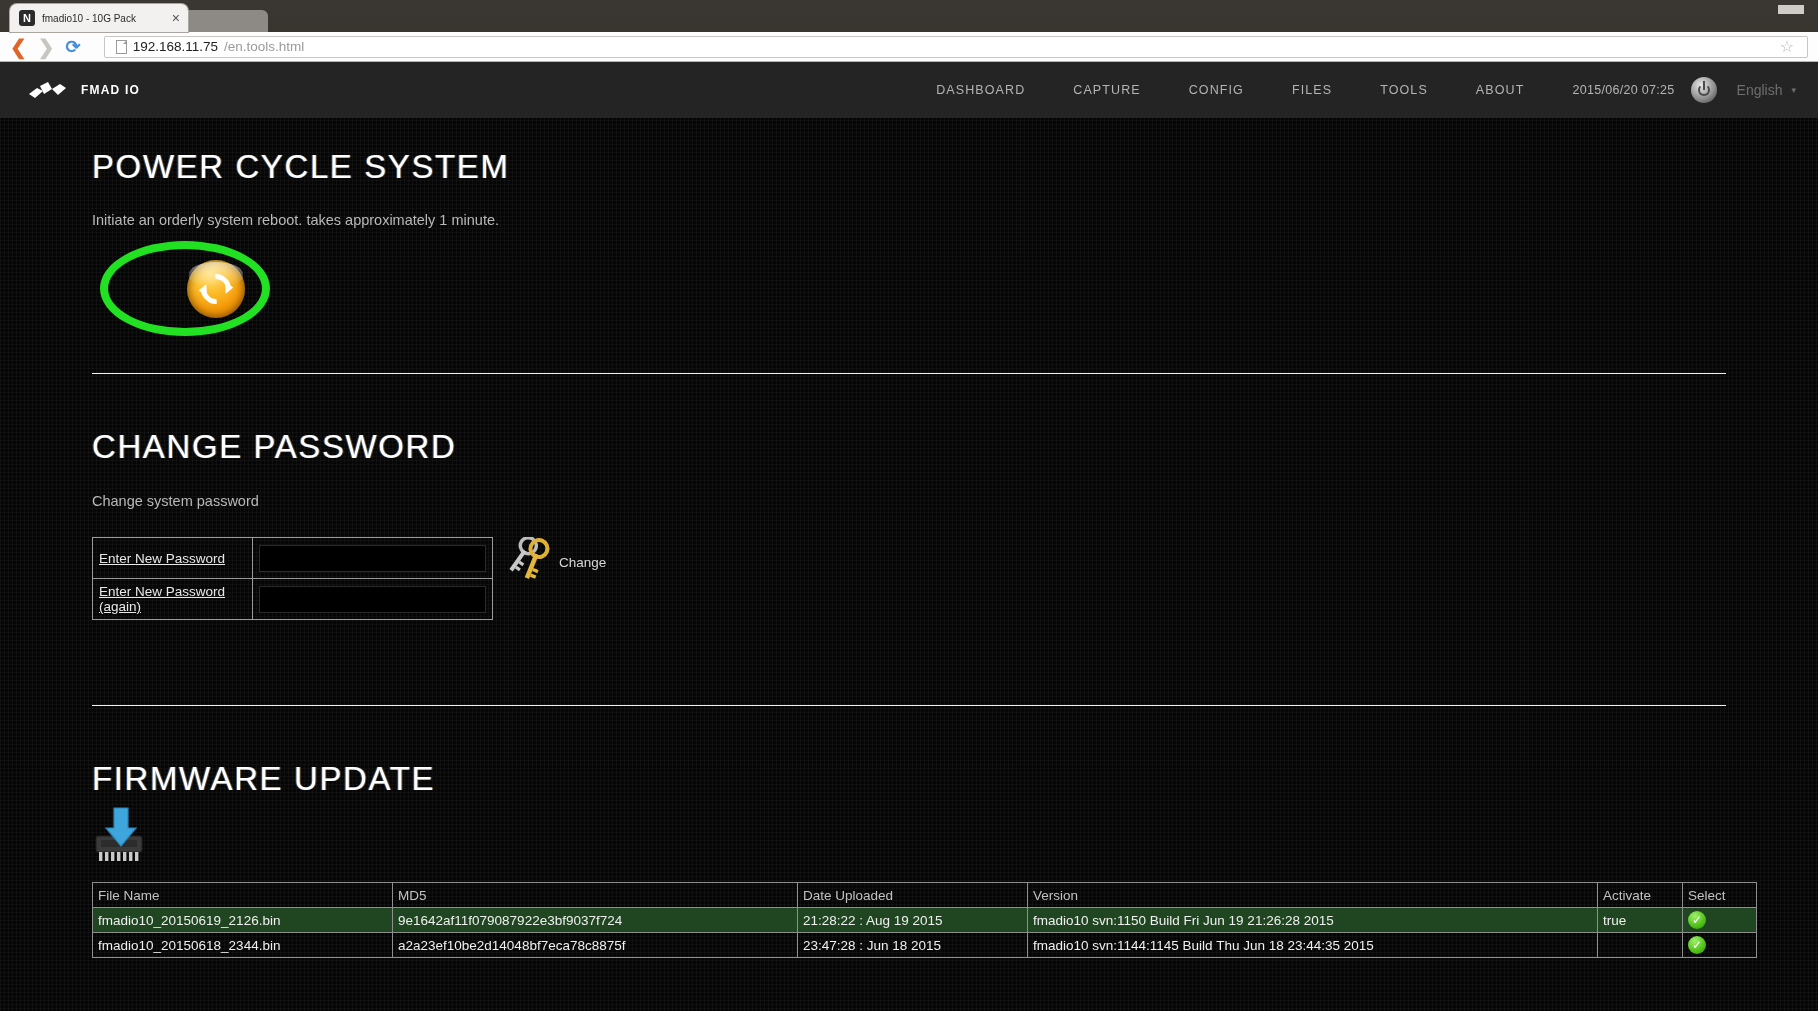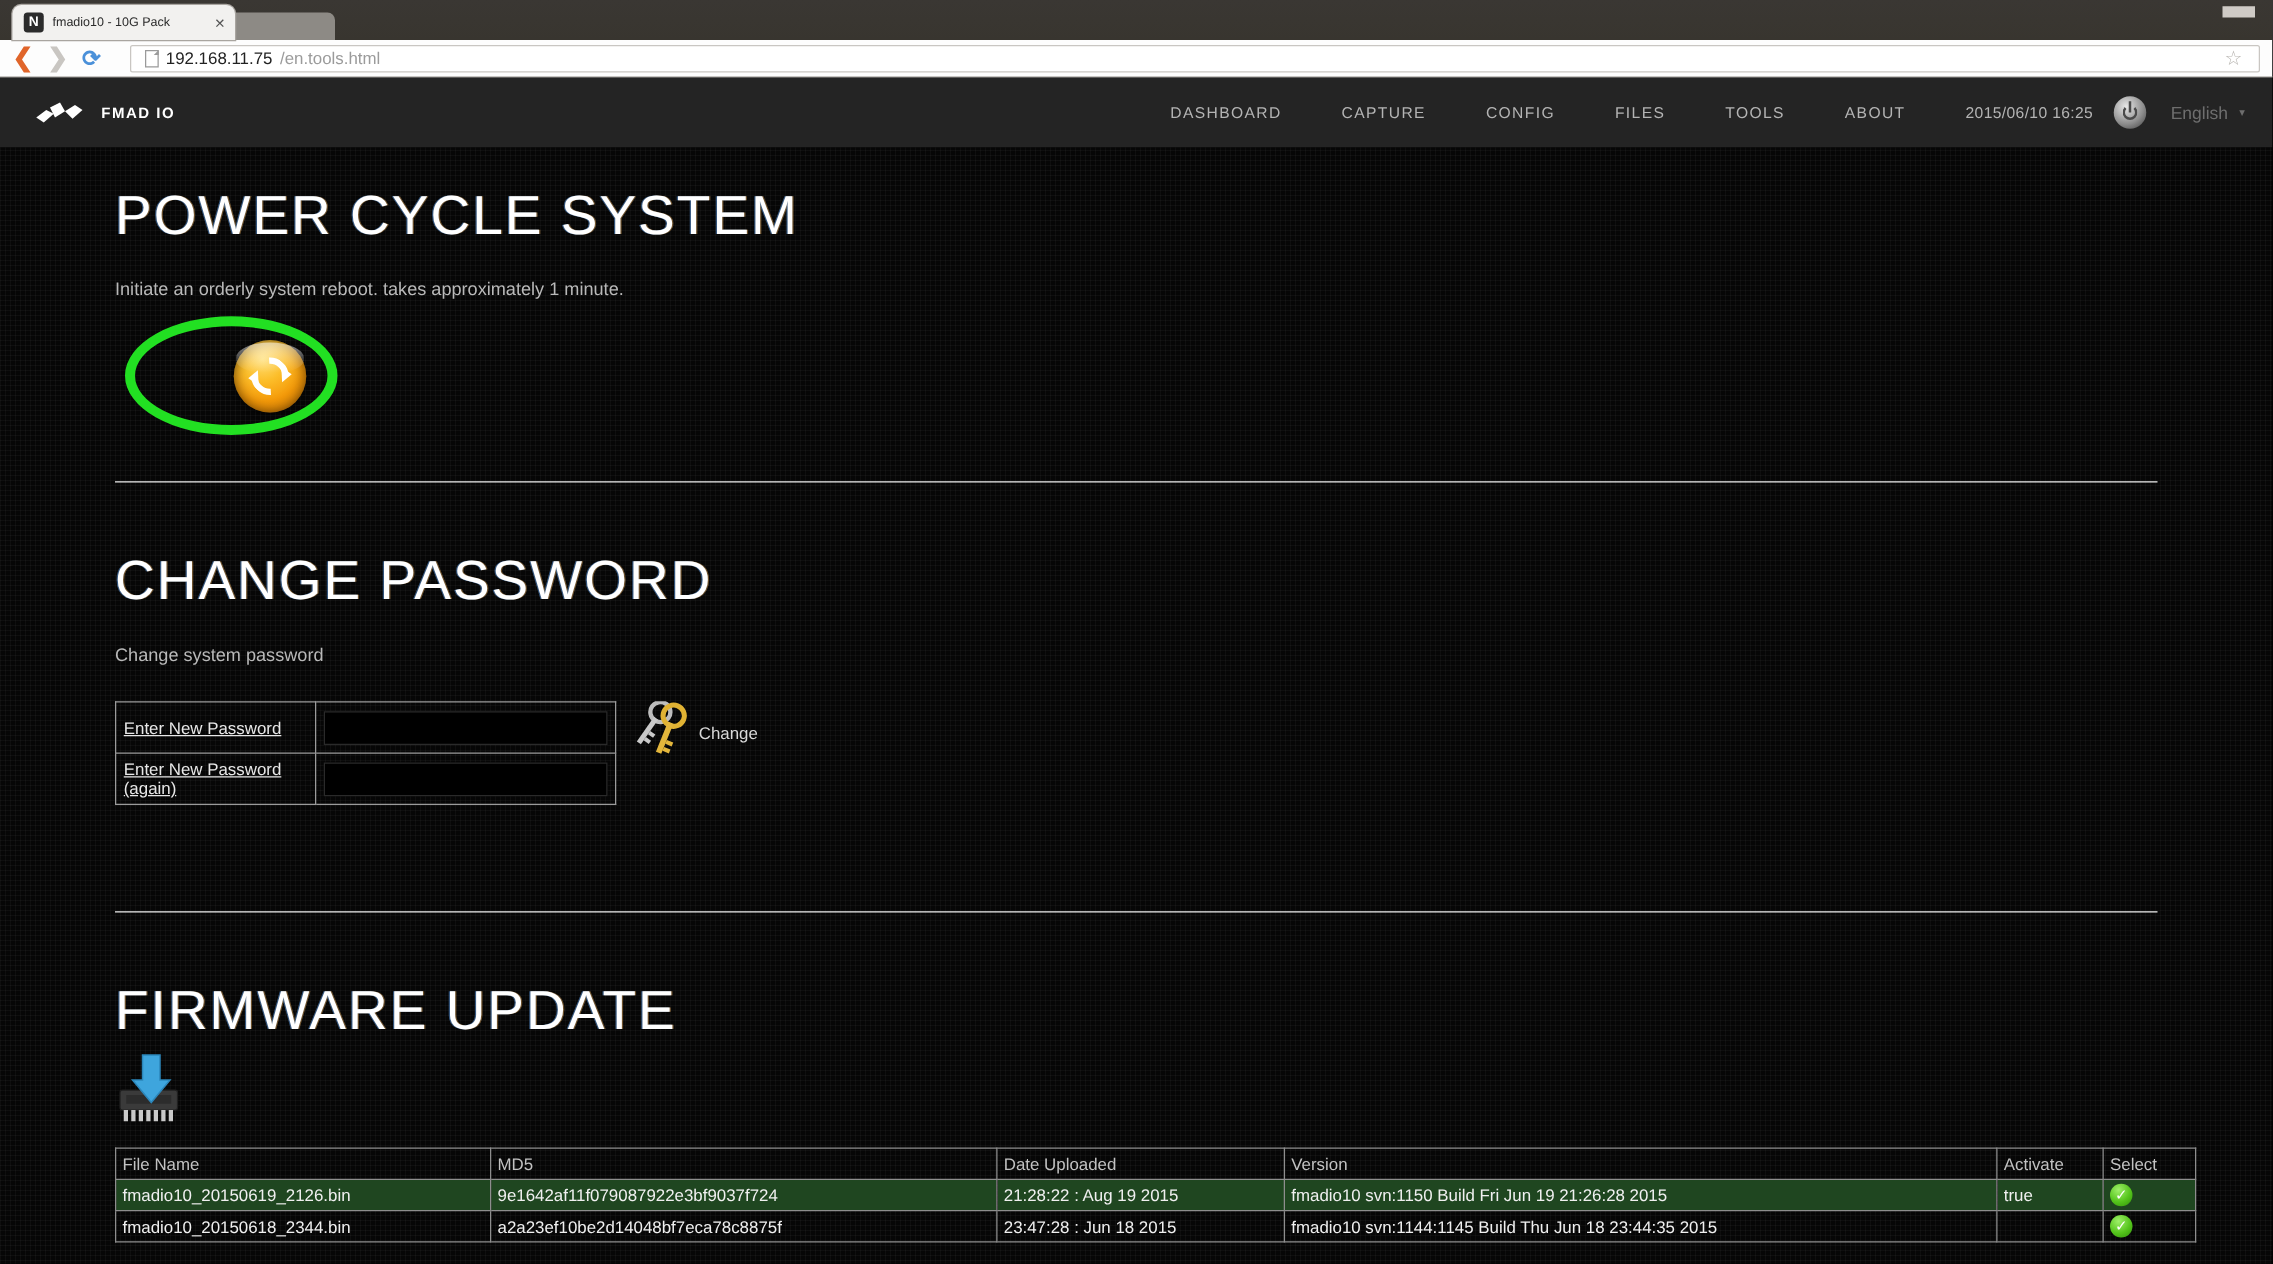--- a/index.html
+++ b/index.html
@@ -153,21 +153,21 @@
     background-color: #060606;
     background-image:
       repeating-linear-gradient(0deg,  rgba(255,255,255,.035) 0 1px, transparent 1px 4px),
       repeating-linear-gradient(90deg, rgba(255,255,255,.035) 0 1px, transparent 1px 4px);
     overflow: hidden;
   }
   .section { padding: 0 92px; }
 
   h1.section-title {
     color: #ffffff;
-    font-size: 44px;
+    font-size: 33px;
     font-weight: 500;
     letter-spacing: 1.6px;
     text-shadow: -1px 0 rgba(90,150,220,.55), 1px 0 rgba(230,170,90,.45);
   }
   .section-desc { color: #b9b9b9; font-size: 14.5px; }
 
   hr.divider {
     border: 0; height: 1px; background: #f0f0f0;
     margin: 0 92px;
   }
@@ -321,21 +321,21 @@
   </div>
 
   <nav id="main-nav">
     <a class="nav-link" href="#">DASHBOARD</a>
     <a class="nav-link" href="#">CAPTURE</a>
     <a class="nav-link" href="#">CONFIG</a>
     <a class="nav-link" href="#">FILES</a>
     <a class="nav-link" href="#">TOOLS</a>
     <a class="nav-link" href="#">ABOUT</a>
 
-    <span id="clock">2015/06/10 16:25</span>
+    <span id="clock">2015/06/20 07:25</span>
     <span id="power-icon"></span>
     <span id="lang-select">
       <span>English</span>
       <span id="lang-caret">▾</span>
     </span>
   </nav>
 </div>
 
 <div id="page">
 

